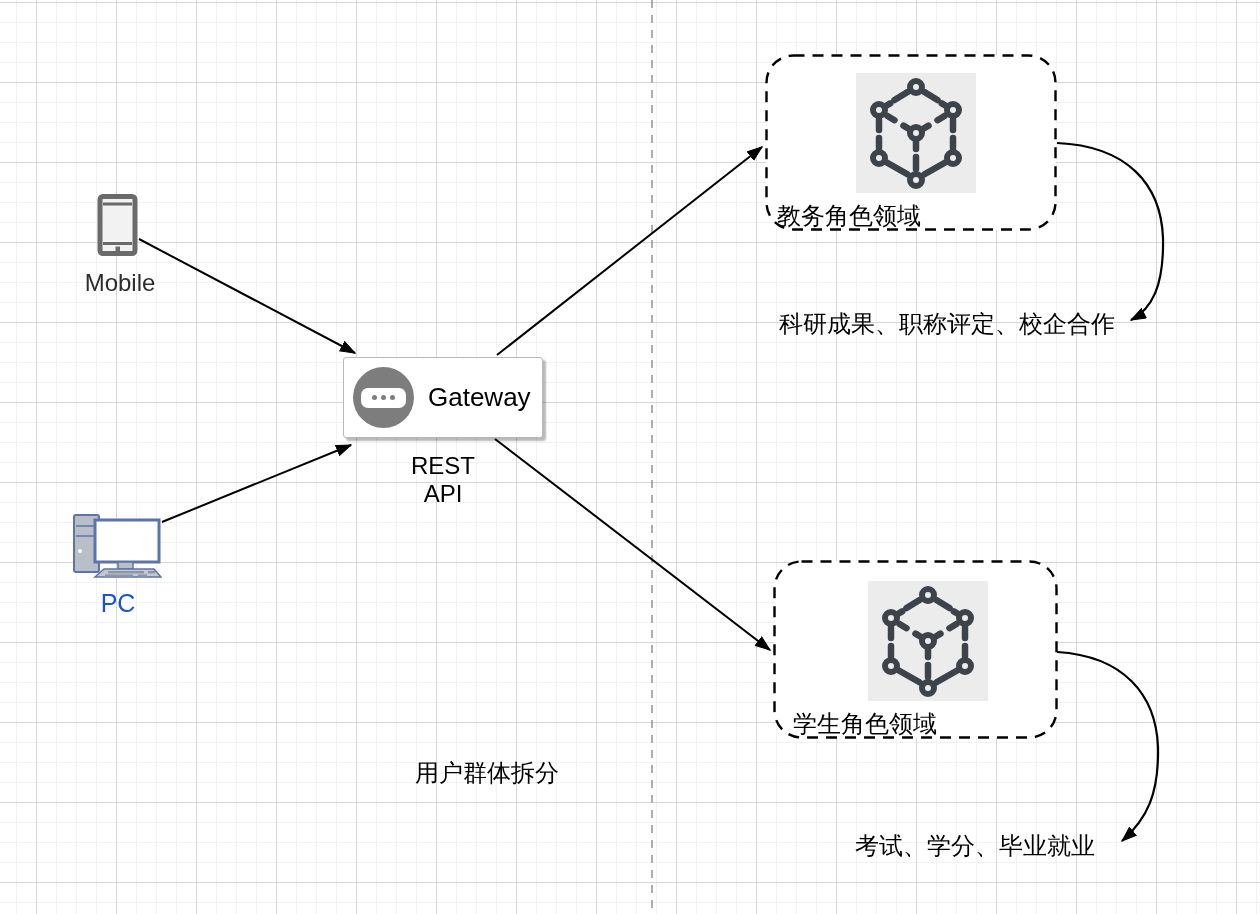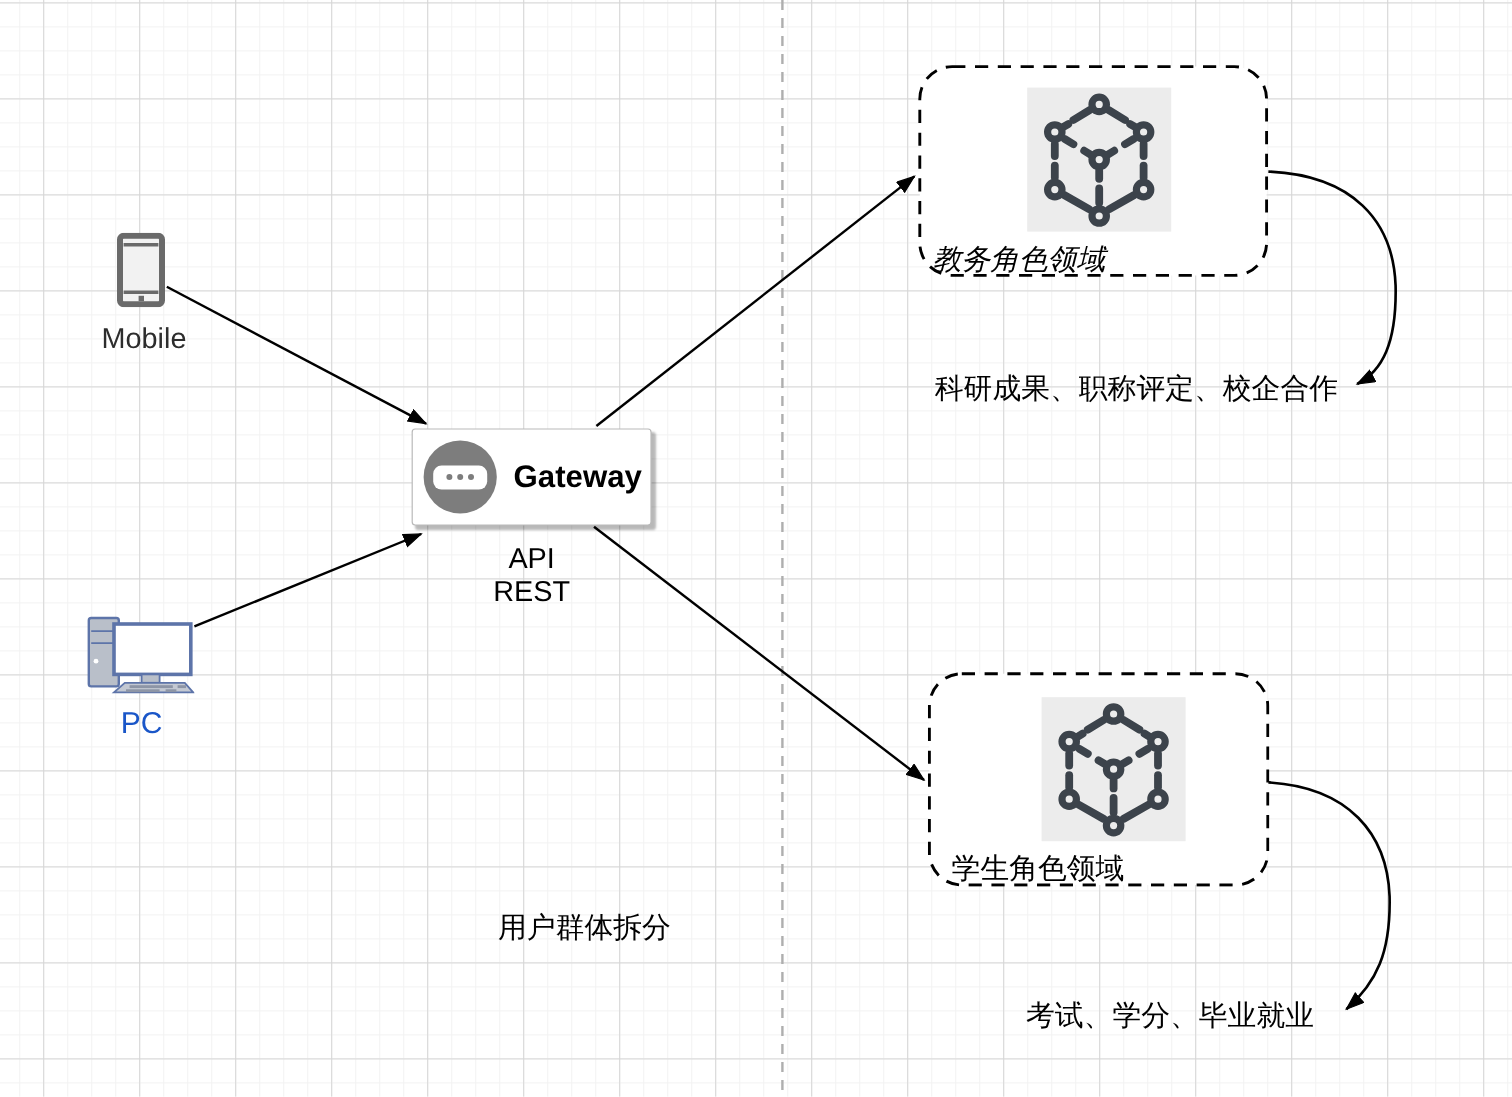--- a/index.html
+++ b/index.html
@@ -25,21 +25,20 @@
     position:absolute;left:651px;top:0;width:2px;height:914px;
     background:repeating-linear-gradient(to bottom,#aeaeae 0 8px,transparent 8px 15px);
   }
 
   
   .gateway-box{
     position:absolute;left:343px;top:357px;width:200px;height:81px;
     background:#ffffff;border:1px solid #b9b9b9;border-radius:3px;
     box-shadow:3px 3px 2px rgba(0,0,0,0.28);
     box-sizing:border-box;
-    font-weight:bold;
   }
   .gw-circle{
     position:absolute;left:9px;top:9px;width:61px;height:61px;border-radius:50%;
     background:#7d7d7d;display:flex;align-items:center;justify-content:center;
   }
   .gw-pill{
     width:45px;height:20px;background:#ffffff;border-radius:7px;
     display:flex;align-items:center;justify-content:center;gap:4px;
   }
   .gw-dot{width:5px;height:5px;border-radius:50%;background:#7d7d7d;}
@@ -120,25 +119,25 @@
     <div class="gw-circle">
       <div class="gw-pill">
         <span class="gw-dot"></span>
           <span class="gw-dot"></span>
           <span class="gw-dot"></span>
       </div>
     </div>
     <div class="gw-label">Gateway</div>
   </div>
   <div class="rest-api">
+    <div>REST</div>
     <div>API</div>
-    <div>REST</div>
-  </div>
-
-  <div class="domain-box" style="left:765px;top:54px;width:292px;height:177px;font-style:italic;">
+  </div>
+
+  <div class="domain-box" style="left:765px;top:54px;width:292px;height:177px;">
     <svg class="domain-border" width="292" height="177" viewBox="0 0 292 177">
       <rect x="1.5" y="1.5" width="289" height="174" rx="27" fill="#ffffff" stroke="#000000" stroke-width="2.4" stroke-dasharray="11 8"></rect>
     </svg>
     <div class="cube-wrap" style="left:91px;top:19px;">
       <svg width="120" height="120" viewBox="0 0 120 120">
         <g stroke="#3c434b" stroke-width="6.5" stroke-linecap="round" fill="none">
           <line x1="52" y1="18.8" x2="38.5" y2="27"></line>
           <line x1="68" y1="18.8" x2="81.5" y2="27"></line>
           <line x1="30.2" y1="32.8" x2="34.2" y2="30.4"></line>
           <line x1="89.8" y1="32.8" x2="85.8" y2="30.4"></line>

